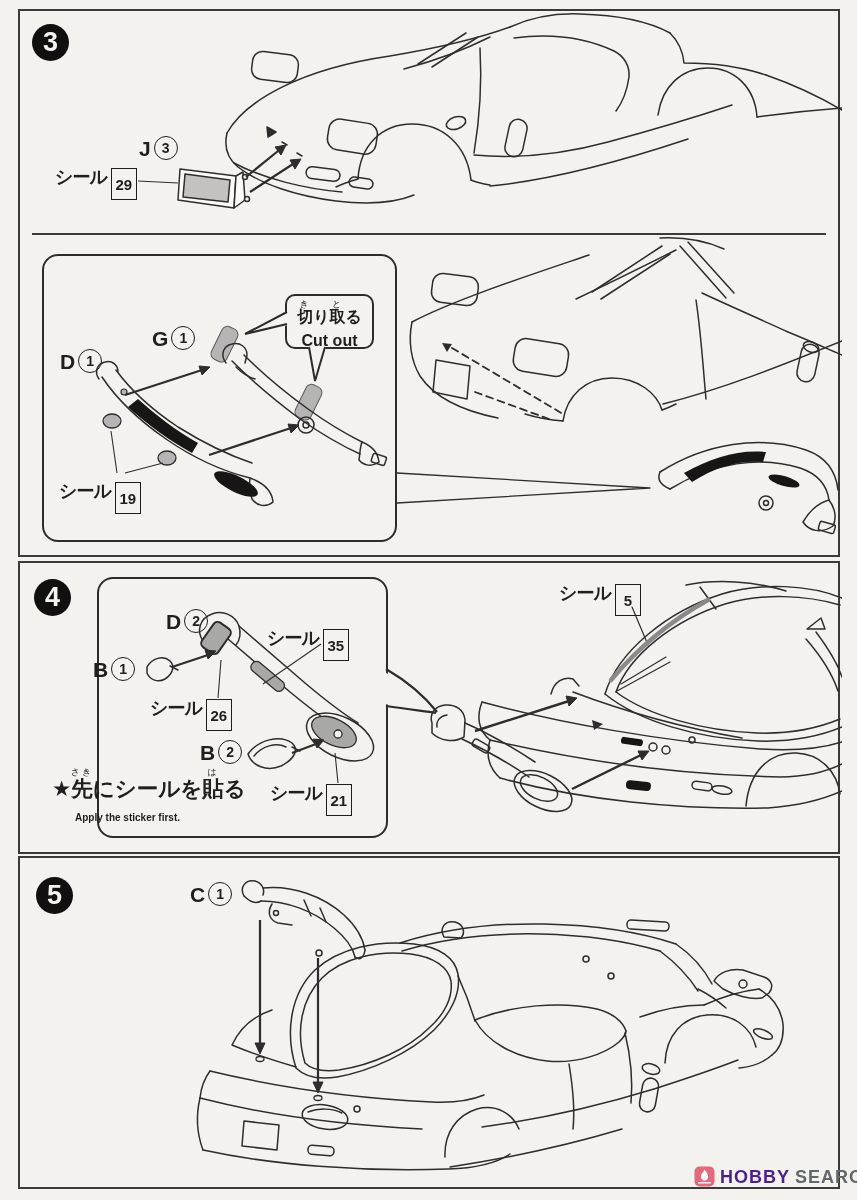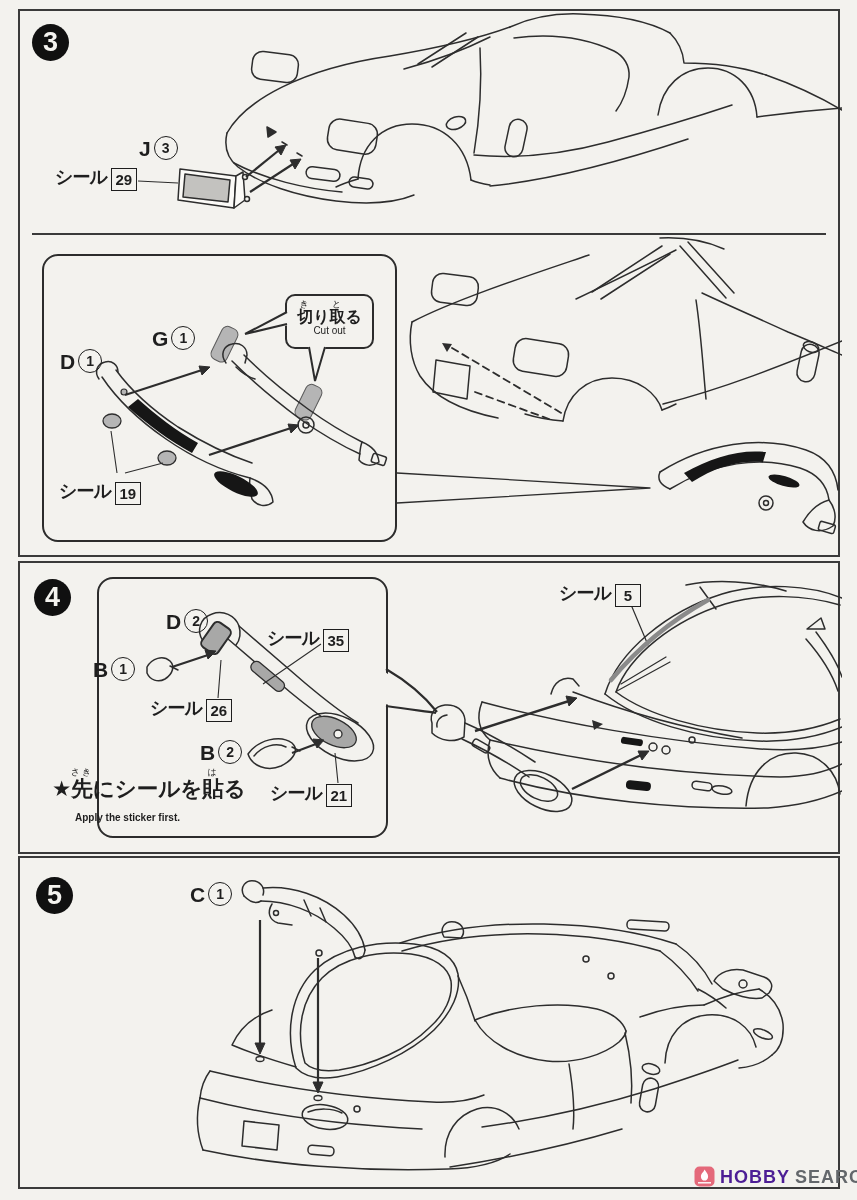--- a/index.html
+++ b/index.html
@@ -4,31 +4,31 @@
 <style>
   html,body{margin:0;padding:0;background:#c9c8c4;}
   .page{position:relative;width:857px;height:1200px;background:#f3f2ee;overflow:hidden;
         font-family:"Liberation Sans","DejaVu Sans",sans-serif;color:#1e1e1e;}
   .frame{position:absolute;border:2px solid #3a3a3a;box-sizing:border-box;}
   .divider{position:absolute;border-top:2px solid #3a3a3a;height:0;}
   .inset{position:absolute;border:2.5px solid #2c2c2c;border-radius:16px;box-sizing:border-box;}
   .bubble{position:absolute;border:2.5px solid #2c2c2c;border-radius:10px;box-sizing:border-box;
           display:flex;flex-direction:column;align-items:center;padding-top:13px;background:transparent;}
   .bubble .jp{font-size:16px;font-weight:700;line-height:1;white-space:nowrap;}
-  .bubble .en{font-size:10px;font-weight:400;margin-top:1px;line-height:1;}
+  .bubble .en{font-size:16px;font-weight:700;margin-top:8px;line-height:1;}
   svg.art{position:absolute;left:0;top:0;display:block;}
   .badge{position:absolute;width:37px;height:37px;border-radius:50%;background:#101010;color:#f4f3ef;
          display:flex;align-items:center;justify-content:center;font-size:27px;font-weight:700;line-height:1;}
   .part-label{position:absolute;display:flex;align-items:center;gap:3px;font-weight:700;}
   .pl-letter{font-size:21px;line-height:1;}
   .pl-num{width:24px;height:24px;border:1.8px solid #1e1e1e;border-radius:50%;box-sizing:border-box;
           display:flex;align-items:center;justify-content:center;font-size:14px;line-height:1;}
   .sticker-label{position:absolute;display:flex;align-items:flex-start;gap:4px;font-weight:700;}
   .st-word{font-size:18px;line-height:1;letter-spacing:-1px;white-space:nowrap;}
-  .st-num{min-width:26px;height:23px;padding:4px 2px;border:1.6px solid #1e1e1e;box-sizing:border-box;
+  .st-num{min-width:26px;height:32px;padding:4px 2px;border:1.6px solid #1e1e1e;box-sizing:border-box;
           display:flex;align-items:center;justify-content:center;font-size:15px;line-height:1;}
   .ruby{position:relative;display:inline-block;}
   .ruby i{position:absolute;top:-9px;left:50%;transform:translateX(-50%);font-size:9px;font-weight:500;
           font-style:normal;line-height:1;white-space:nowrap;letter-spacing:2px;}
   .note-jp{position:absolute;font-size:21.5px;font-weight:700;line-height:1.2;white-space:nowrap;}
   .note-en{position:absolute;font-size:10px;font-weight:700;line-height:1;white-space:nowrap;}
   .wm{position:absolute;display:flex;align-items:center;gap:5px;}
   .wm-hobby{font-size:18px;font-weight:700;letter-spacing:1px;color:#4c1d95;line-height:1;}
   .wm-search{font-size:18px;font-weight:700;letter-spacing:1px;color:#63676b;line-height:1;}
 </style>

